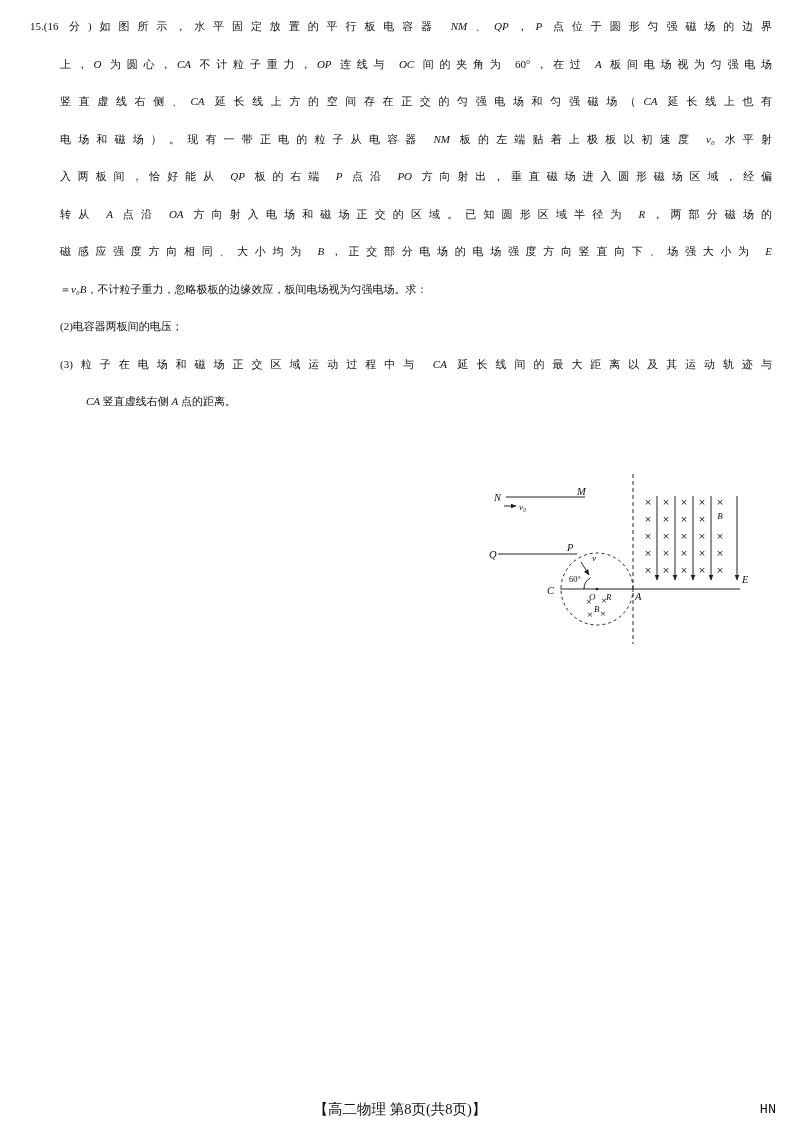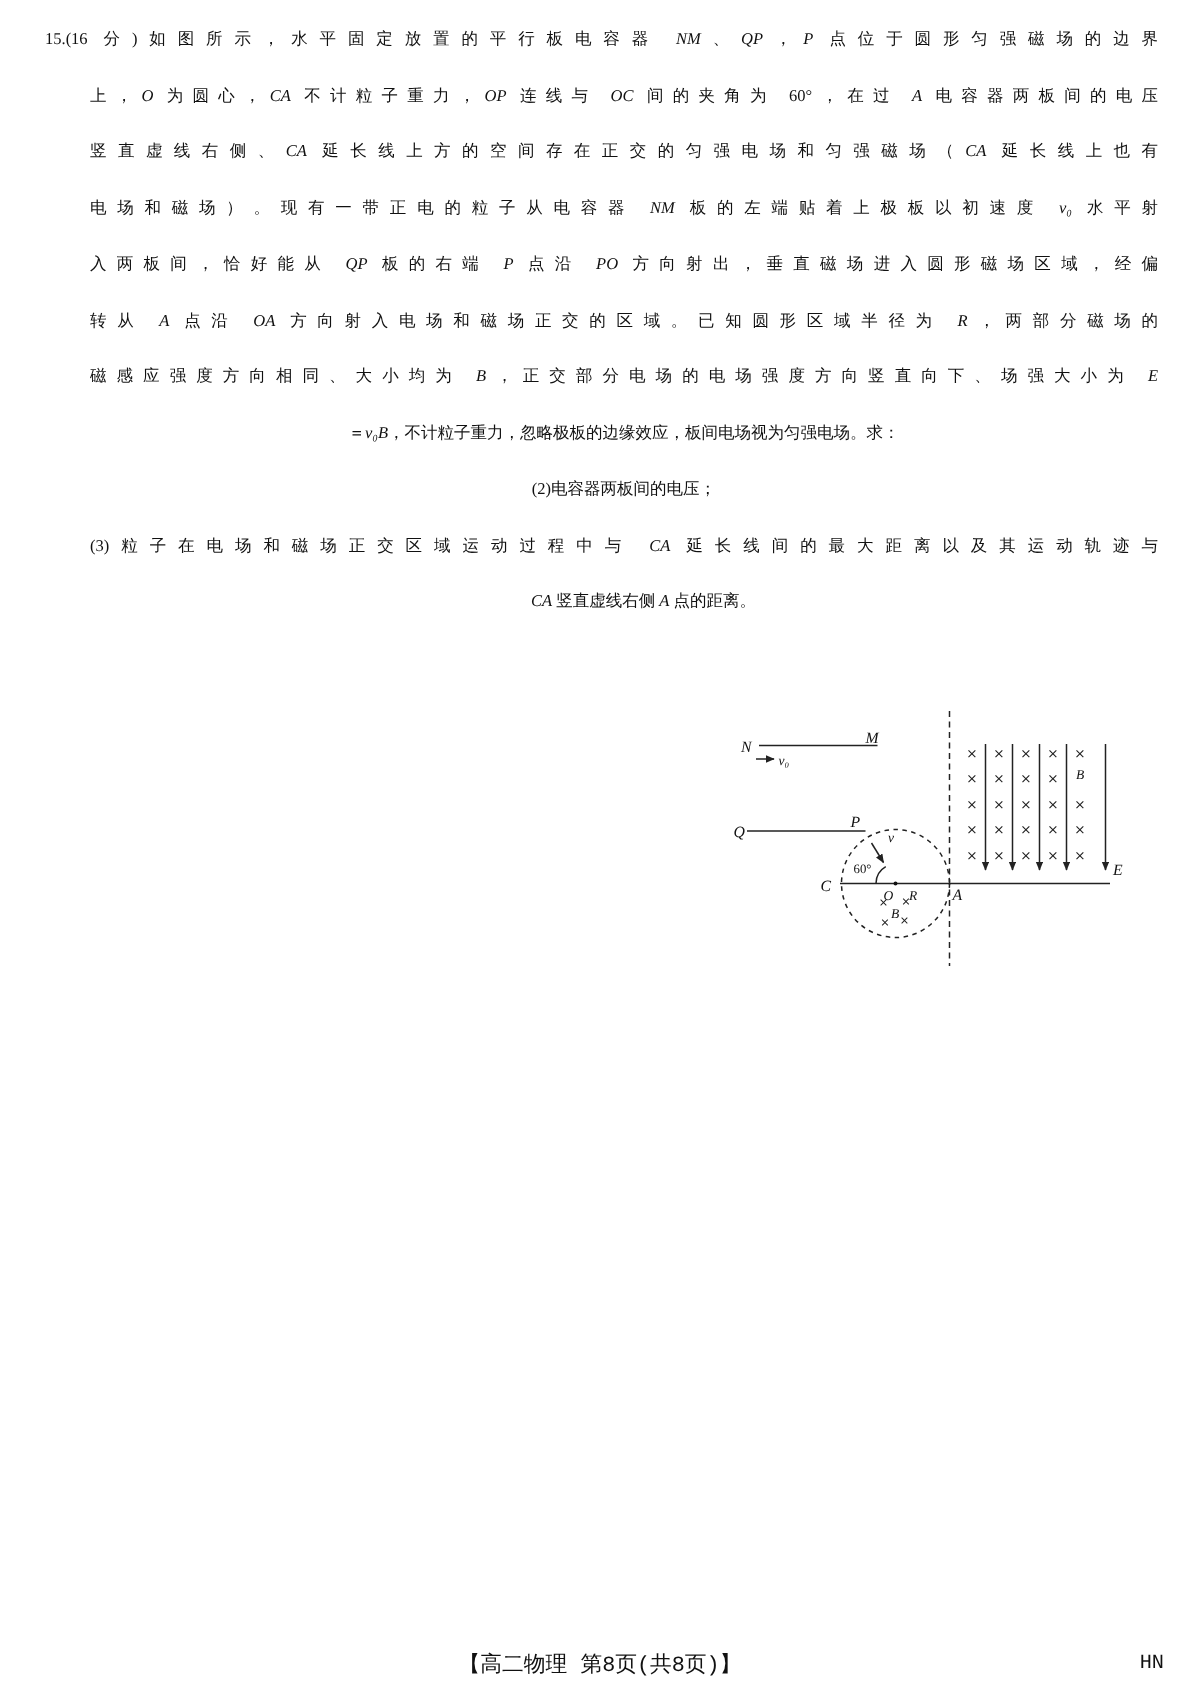--- a/index.html
+++ b/index.html
@@ -5,46 +5,46 @@
   html,body{margin:0;padding:0;}
   body{
     width:800px;height:1137px;background:#ffffff;color:#111;
     font-family:"Liberation Serif","DejaVu Serif",serif;
     position:relative;overflow:hidden;
   }
   .problem{
     position:absolute;left:30px;top:8px;width:742px;
     font-size:11px;
   }
-  .line{height:37.5px;line-height:37.5px;text-align:center;}
+  .line{height:37.5px;line-height:37.5px;}
   .fill{text-align:justify;text-align-last:justify;}
   .indent1{padding-left:30px;}
   .indent2{padding-left:56px;}
   .var{font-style:italic;font-family:"Liberation Serif",serif;}
   .figure{position:absolute;left:468px;top:470px;width:310px;height:185px;}
   svg .dline{stroke:#222;stroke-width:1;fill:none;}
   svg .dash{stroke-dasharray:4 3;}
   svg .dash2{stroke-dasharray:3 3;}
   svg text{fill:#111;}
   .lbl{font-family:"Liberation Serif",serif;font-style:italic;font-size:10.5px;}
   .lbl-sm{font-size:9px;}
   .plain{font-style:normal;font-size:8.5px;}
   .mid{text-anchor:middle;}
   .xmark{font-family:"DejaVu Sans",sans-serif;font-style:normal;font-size:9px;fill:#222;text-anchor:middle;}
   .xmark-sm{font-size:7.5px;}
   .footer{position:absolute;left:0;top:1100px;width:800px;height:22px;font-size:14.5px;}
-  .footer-center{position:absolute;left:0;width:100%;text-align:center;font-family:Liberation Mono, monospace;}
+  .footer-center{position:absolute;left:0;width:100%;text-align:center;}
   .footer-right{position:absolute;right:24px;top:2px;font-size:13.5px;font-family:Liberation Mono, monospace;}
 </style>
 </head>
 <body>
 
 <div class="problem">
   <div class="line fill"><span>15.(16 分)如图所示，水平固定放置的平行板电容器 </span><i class="var">NM</i><span>、</span><i class="var">QP</i><span>，</span><i class="var">P</i><span> 点位于圆形匀强磁场的边界</span></div>
-  <div class="line fill indent1"><span>上，</span><i class="var">O</i><span> 为圆心，</span><i class="var">CA</i><span> 不计粒子重力，</span><i class="var">OP</i><span> 连线与 </span><i class="var">OC</i><span> 间的夹角为 60°，在过 </span><i class="var">A</i><span> 电容器两板间的电压</span></div>
+  <div class="line fill indent1"><span>上，</span><i class="var">O</i><span> 为圆心，</span><i class="var">CA</i><span> 不计粒子重力，</span><i class="var">OP</i><span> 连线与 </span><i class="var">OC</i><span> 间的夹角为 60°，在过 </span><i class="var">A</i><span> 板间电场视为匀强电场</span></div>
   <div class="line fill indent1"><span>竖直虚线右侧、</span><i class="var">CA</i><span> 延长线上方的空间存在正交的匀强电场和匀强磁场（</span><i class="var">CA</i><span> 延长线上也有</span></div>
   <div class="line fill indent1"><span>电场和磁场）。现有一带正电的粒子从电容器 </span><i class="var">NM</i><span> 板的左端贴着上极板以初速度 </span><i class="var">v₀</i><span> 水平射</span></div>
   <div class="line fill indent1"><span>入两板间，恰好能从 </span><i class="var">QP</i><span> 板的右端 </span><i class="var">P</i><span> 点沿 </span><i class="var">PO</i><span> 方向射出，垂直磁场进入圆形磁场区域，经偏</span></div>
   <div class="line fill indent1"><span>转从 </span><i class="var">A</i><span> 点沿 </span><i class="var">OA</i><span> 方向射入电场和磁场正交的区域。已知圆形区域半径为 </span><i class="var">R</i><span>，两部分磁场的</span></div>
   <div class="line fill indent1"><span>磁感应强度方向相同、大小均为 </span><i class="var">B</i><span>，正交部分电场的电场强度方向竖直向下、场强大小为 </span><i class="var">E</i></div>
   <div class="line indent1"><span>＝</span><i class="var">v₀B</i><span>，不计粒子重力，忽略极板的边缘效应，板间电场视为匀强电场。求：</span></div>
   <div class="line indent1"><span>(2)电容器两板间的电压；</span></div>
   <div class="line fill indent1"><span>(3)粒子在电场和磁场正交区域运动过程中与 </span><i class="var">CA</i><span> 延长线间的最大距离以及其运动轨迹与</span></div>
   <div class="line indent2"><i class="var">CA</i><span> 竖直虚线右侧 </span><i class="var">A</i><span> 点的距离。</span></div>
 </div>

